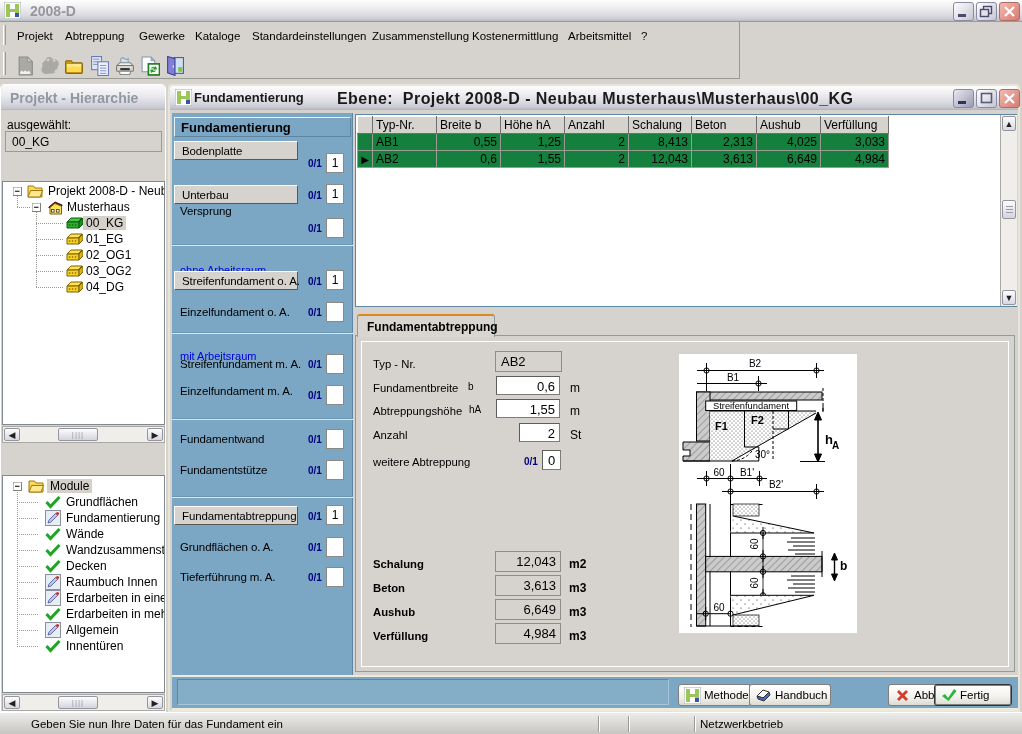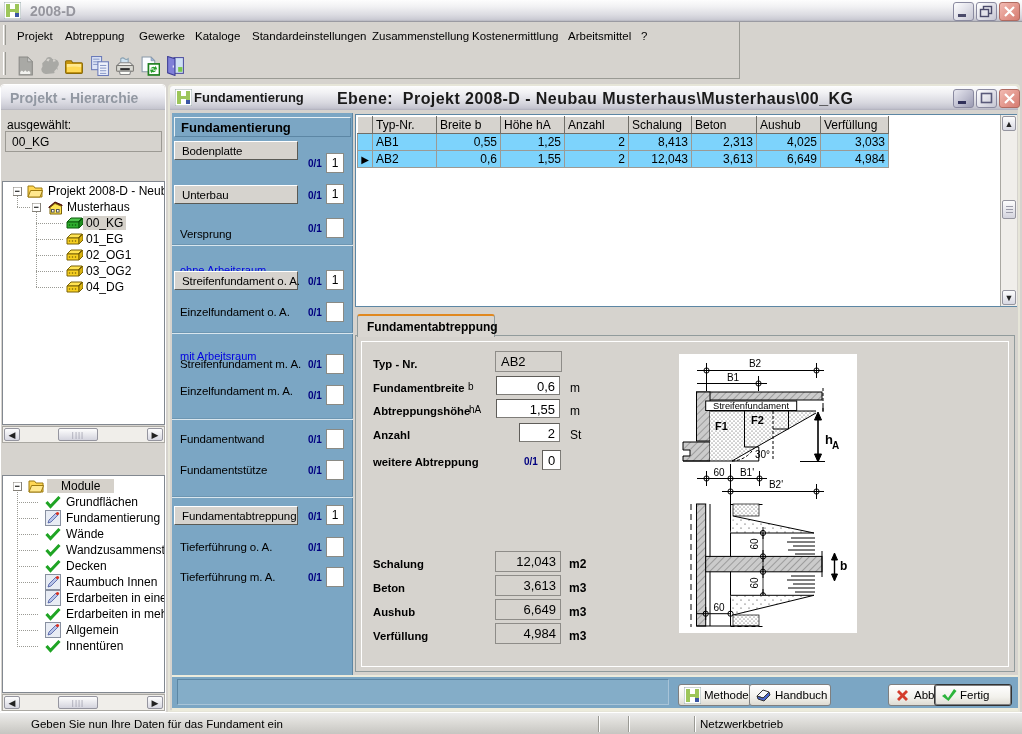--- a/index.html
+++ b/index.html
@@ -66,33 +66,33 @@
 .bp-01 { position:absolute; left:136px; width:20px; font-size:10px; font-weight:bold; color:#000080; }
 .bp-box { position:absolute; left:154px; width:18px; height:20px; background:#fff; border:1px solid #8a8a84; font-size:12px; text-align:center; line-height:18px; color:#000; }
 .bp-sep { position:absolute; left:0px; width:181px; height:2px; border-top:1px solid #6d96b2; border-bottom:1px solid #d9e6ee; }
 .bp-blue { position:absolute; left:8px; font-size:11px; color:#0000e0;margin-top:12px; }
 
 
 #tablewrap { position:absolute; left:185px; top:28px; width:662px; height:193px; background:#fff; border:1px solid #5c86a4; }
 .gtable { position:absolute; left:1px; top:1px; border-collapse:collapse; font-size:12px; }
 .gtable td, .gtable th { border:1px solid #9c9a94; height:17px; padding:0 3px; }
 .gtable th { background:#d6d3ce; font-weight:normal; text-align:left; border-top:1px solid #fff; border-left:1px solid #fff; border-right:1px solid #706e68; border-bottom:1px solid #706e68; }
-.gtable td { background:#7dd3fc; color:#000; }
+.gtable td { background:#15803d; color:#000; }
 .gtable .num { text-align:right; }
 .vscroll { position:absolute; width:17px; background:#f0eeea; border-left:1px solid #aaa8a2; }
 .varrow { position:absolute; left:1px; width:14px; height:15px; background:linear-gradient(180deg,#fdfdfd,#d8d8e2); border:1px solid #95959f; border-radius:2px; font-size:9px; text-align:center; line-height:14px; color:#222; }
 .vthumb { position:absolute; left:1px; width:14px; height:19px; background:linear-gradient(180deg,#fdfdfd,#d4d4de); border:1px solid #95959f; border-radius:2px; }
 .vthumb:after { content:""; position:absolute; left:3px; top:5px; width:7px; height:7px; background:repeating-linear-gradient(180deg,#9a9aa8 0 1px,transparent 1px 3px); }
 
 
 #tabzone { position:absolute; left:185px; top:227px; width:662px; height:360px; }
 #tab1 { position:absolute; left:2px; top:1px; width:138px; height:23px; background:#d9d6d1; border:1px solid #919b9c; border-bottom:none; border-radius:3px 3px 0 0; border-top:2px solid #e08820; font-size:12px; font-weight:bold; color:#000; padding:4px 0 0 9px; z-index:3; }
 #tabpage { position:absolute; left:0px; top:22px; width:660px; height:337px; background:#d6d3ce; border:1px solid #919b9c; }
 #formarea { position:absolute; left:5px; top:5px; width:648px; height:326px; border:1px solid #fff; background:#d6d3ce; }
-.f-lbl { position:absolute; left:11px; font-size:11.3px; color:#000; white-space:nowrap;font-weight:bold; }
+.f-lbl { position:absolute; left:11px; font-size:11.3px; color:#000; white-space:nowrap; }
 .f-sub { position:absolute; font-size:10px; color:#000; }
 .f-inp { position:absolute; background:#fff; border:1px solid #7e7c78; border-top:1px solid #5f5d59; border-left:1px solid #5f5d59; font-size:13px; color:#000; text-align:right; padding:2px 4px 0 0; }
 .f-ro  { position:absolute; background:#d6d3ce; border:1px solid #8e8c88; font-size:13px; color:#000; padding:2px 4px 0 5px; }
 .f-res { position:absolute; background:#d6d3ce; border:1px solid #8e8c88; font-size:13px; color:#000; text-align:right; padding:2px 4px 0 0; }
 .f-unit { position:absolute; font-size:12px; color:#000; }
 .f-unit.b { font-weight:bold; }
 .f-lbl.b { font-weight:bold; }
 
 
 #bottombar { position:absolute; left:2px; top:589px; width:846px; height:36px; background:#7ba6c4; border-top:2px solid #ecebdc; border-bottom:3px solid #ecebdc; }
@@ -334,21 +334,21 @@
     <div class="doth" style="left:14px;top:170px;width:22px"></div>
     <div class="trow" style="top:2px">
       <svg class="tico" style="left:10px;top:4px" width="9" height="9" viewBox="0 0 9 9">
           <rect x="0" y="0" width="8.5" height="8.5" fill="#fff" stroke="#848078"></rect>
           <line x1="2" y1="4.25" x2="6.5" y2="4.25" stroke="#000"></line>
         </svg>
       <svg class="tico" style="left:25px;top:1px" width="16" height="14" viewBox="0 0 16 14">
           <path d="M1 13 v-11 h5.5 l1.5 2 h7 v9 z" fill="#ffd754" stroke="#9c7a10"></path>
           <path d="M1 13 l2.6-6.5 h12 l-2.6 6.5 z" fill="#ffe88e" stroke="#9c7a10"></path>
         </svg>
-      <span class="tx hl" style="left:44px;padding:0 14px">Module</span>
+      <span class="tx hl" style="left:44px;padding:0 3px">Module</span>
     </div>
     <div class="trow" style="top:18px">
         <svg class="tico chk" style="left:42px;top:2px" width="16" height="13" viewBox="0 0 16 13">
           <path d="M1.5 6 l4 4.5 L14.5 1" fill="none" stroke="#1fa424" stroke-width="3"></path>
         </svg>
         <span class="tx" style="left:63px">Grundflächen</span>
       </div>
     <div class="trow" style="top:34px">
         <svg class="tico pen" style="left:42px;top:0px" width="16" height="16" viewBox="0 0 16 16">
           <rect x="0.5" y="0.5" width="15" height="15" fill="#e8ecf4" stroke="#8890a0"></rect>
@@ -450,21 +450,21 @@
   <div id="bluepanel">
     <div id="bp-head">
         <span>Fundamentierung</span>
       </div>
     <div class="bp-btn" style="top:28px">Bodenplatte</div>
     <span class="bp-01" style="top:45px">0/1</span>
     <div class="bp-box" style="top:40px">1</div>
     <div class="bp-btn" style="top:72px">Unterbau</div>
     <span class="bp-01" style="top:77px">0/1</span>
     <div class="bp-box" style="top:71px">1</div>
-    <span class="bp-lbl" style="top:115px">Versprung</span>
+    <span class="bp-lbl" style="top:92px">Versprung</span>
     <span class="bp-01" style="top:110px">0/1</span>
     <div class="bp-box" style="top:105px"></div>
     <div class="bp-sep" style="top:131px"></div>
     <span class="bp-blue" style="top:139px">ohne Arbeitsraum</span>
     <div class="bp-btn" style="top:158px">Streifenfundament o. A.</div>
     <span class="bp-01" style="top:163px">0/1</span>
     <div class="bp-box" style="top:157px">1</div>
     <span class="bp-lbl" style="top:193px">Einzelfundament o. A.</span>
     <span class="bp-01" style="top:194px">0/1</span>
     <div class="bp-box" style="top:189px"></div>
@@ -480,21 +480,21 @@
     <span class="bp-lbl" style="top:320px">Fundamentwand</span>
     <span class="bp-01" style="top:321px">0/1</span>
     <div class="bp-box" style="top:316px"></div>
     <span class="bp-lbl" style="top:351px">Fundamentstütze</span>
     <span class="bp-01" style="top:352px">0/1</span>
     <div class="bp-box" style="top:347px"></div>
     <div class="bp-sep" style="top:383px"></div>
     <div class="bp-btn" style="top:393px">Fundamentabtreppung</div>
     <span class="bp-01" style="top:398px">0/1</span>
     <div class="bp-box" style="top:392px">1</div>
-    <span class="bp-lbl" style="top:428px">Tieferführung o. A.</span>
+    <span class="bp-lbl" style="top:428px">Grundflächen o. A.</span>
     <span class="bp-01" style="top:429px">0/1</span>
     <div class="bp-box" style="top:424px"></div>
     <span class="bp-lbl" style="top:458px">Tieferführung m. A.</span>
     <span class="bp-01" style="top:459px">0/1</span>
     <div class="bp-box" style="top:454px"></div>
   </div>
 
   <div id="tablewrap">
     <table class="gtable">
       <tbody>

